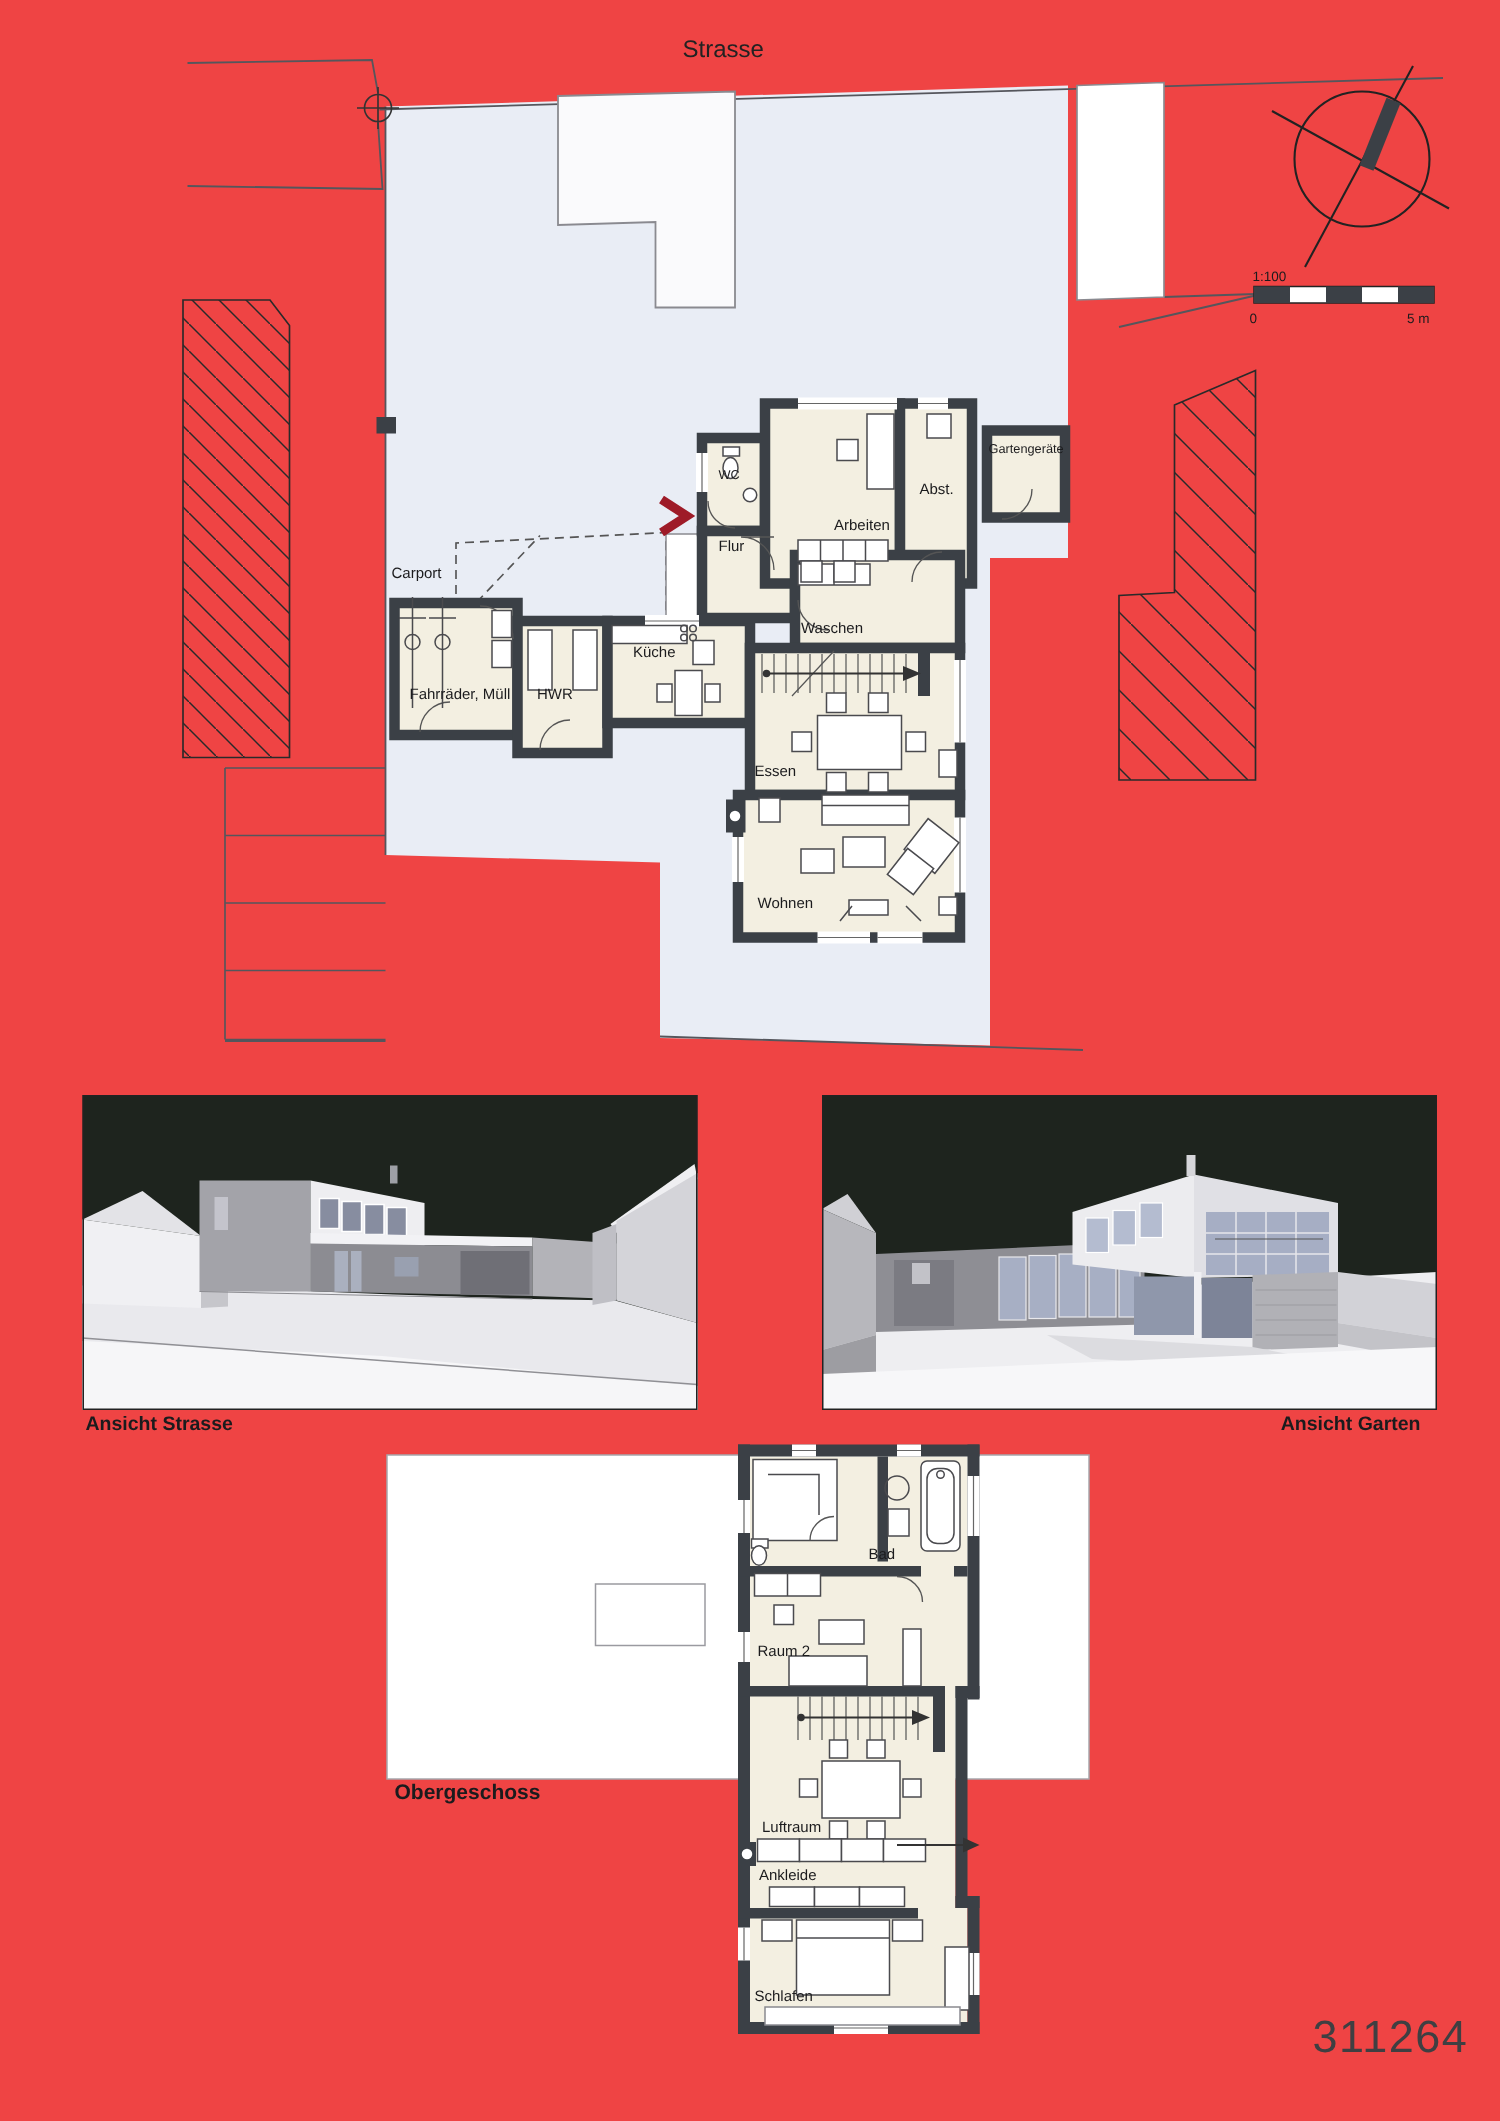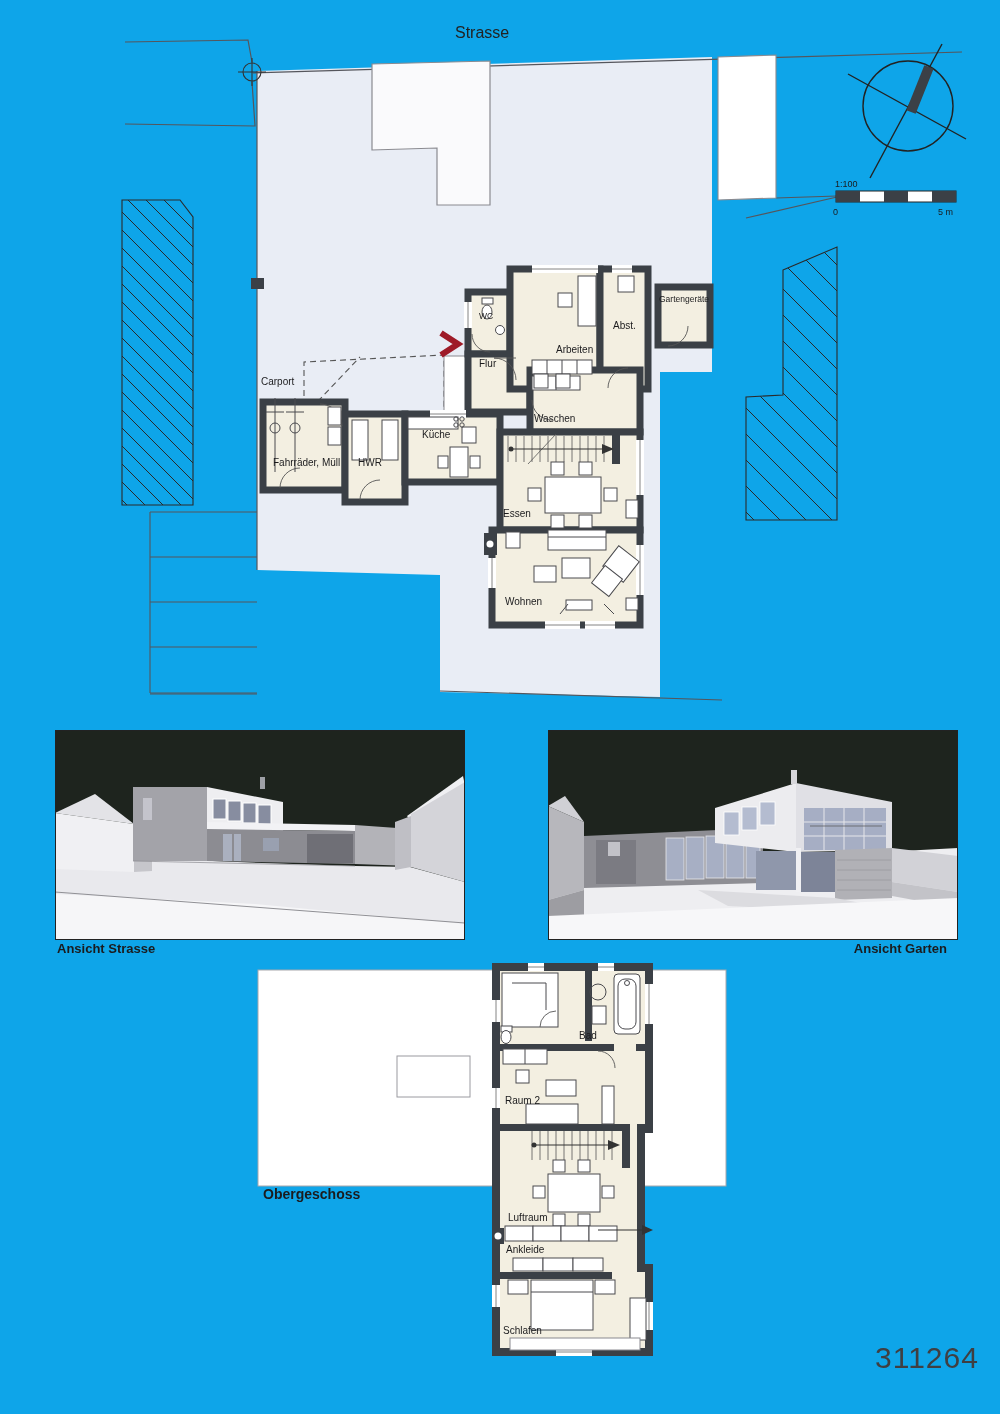--- a/index.html
+++ b/index.html
@@ -1,16 +1,16 @@
 <!DOCTYPE html>
 <html><head>
 <meta charset="utf-8">
 <style>
   html,body{margin:0;padding:0;background:#e8e8e8;}
-  .page{position:relative;width:1000px;height:1414px;margin:0 auto;background:#0ea5e9;
+  .page{position:relative;width:1000px;height:1414px;margin:0 auto;background:#ef4444;
         font-family:"Liberation Sans", sans-serif;overflow:hidden;}
   svg{position:absolute;left:0;top:0;}
   text{font-family:"Liberation Sans", sans-serif;fill:#1b1b1d;}
   .rlabel{font-size:10px;}
   .rlabel-sm{font-size:8.5px;}
   .street{font-size:16px;fill:#222;}
   .viewlabel{font-size:13px;font-weight:bold;}
   .floortitle{font-size:14px;font-weight:bold;}
   .scaletxt{font-size:9px;}
   .sheetnum{font-size:30px;fill:#3f3f42;letter-spacing:1px;}

